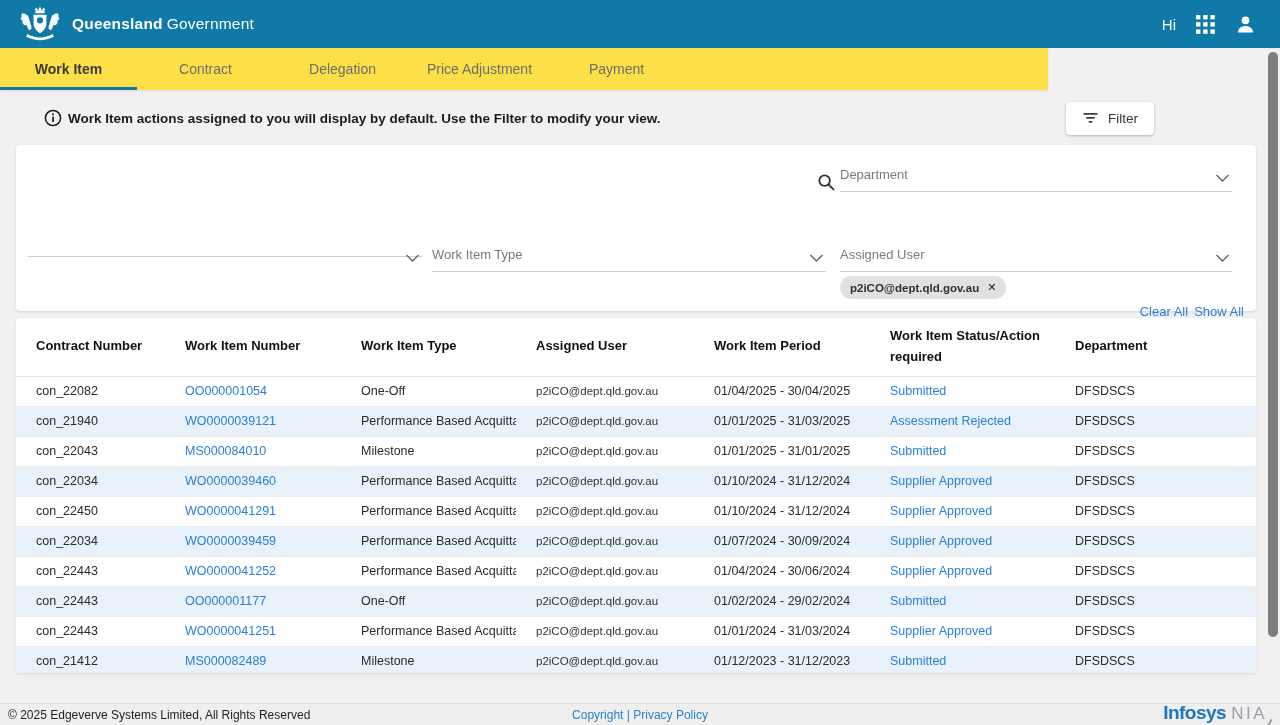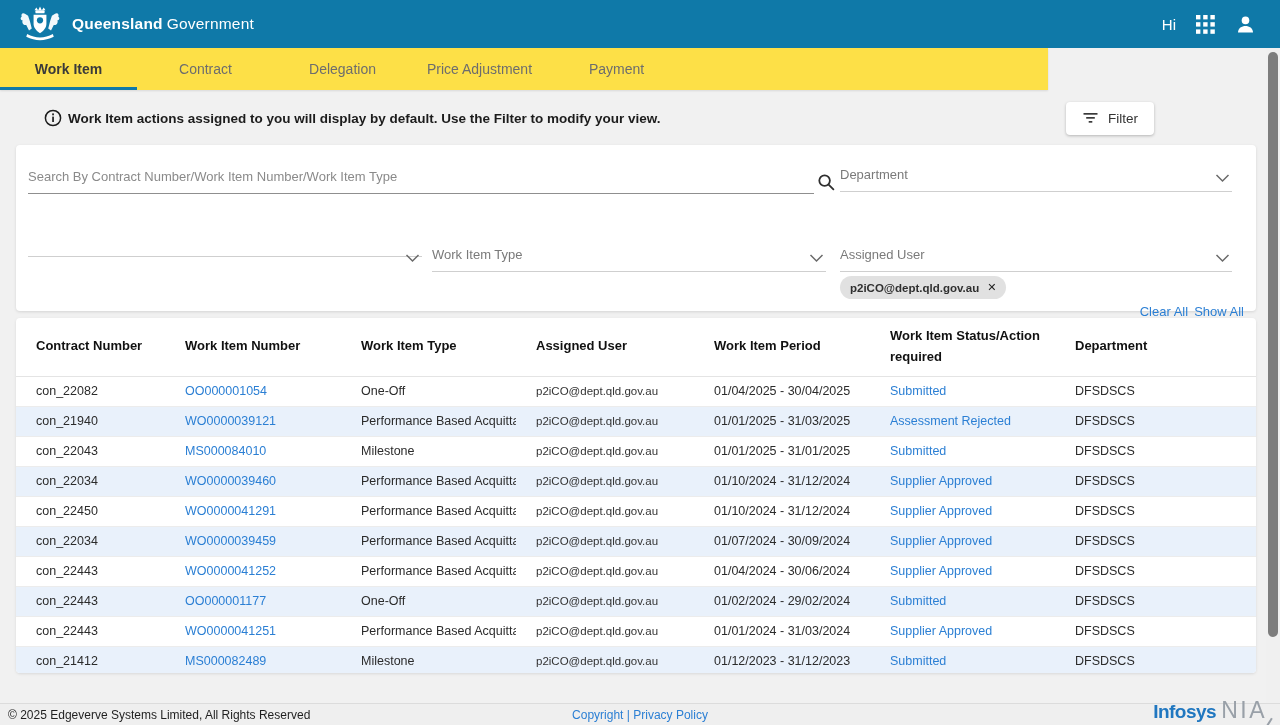--- a/index.html
+++ b/index.html
@@ -70,21 +70,21 @@
   col.c5{width:176px;} col.c6{width:185px;} col.c7{width:auto;}
 
   
   .app-footer { position:absolute; bottom:0; left:0; width:1280px; height:22px; background:#efefef;
     border-top:1px solid #dcdcdc; display:flex; align-items:center; padding:8px 8px; z-index:15; }
   .copyright-text { font-size:12px; color:#1f1f1f; }
   .footer-links { position:absolute; left:0; width:100%; text-align:center; font-size:12px; color:#2b7fd4; }
   .footer-links span.lnk { cursor:pointer; }
   .infosys-logo { position:absolute; right:4px; bottom:1px; z-index:30; display:flex; align-items:baseline; }
   .infosys-word { color:#2077c0; font-size:19px; font-weight:600; letter-spacing:-.5px; }
-  .nia-word { color:#99a0a8; font-size:23px; font-weight:400; letter-spacing:2.5px; margin-left:5px; }
+  .nia-word { color:#99a0a8; font-size:17px; font-weight:400; letter-spacing:2.5px; margin-left:5px; }
   .nia-tick { display:inline-block; width:9px; height:2px; background:#99a0a8;
     transform:rotate(-58deg); margin-left:0; position:relative; top:5px; left:-2px; }
 
   
   .scrollbar-track { position:absolute; top:48px; right:0; width:14px; bottom:22px; background:#f0f0f0; z-index:12; }
   .scrollbar-thumb { position:absolute; top:4px; left:2px; width:10px; height:585px; background:#7d7d7d; border-radius:6px; }
 </style>
 </head>
 <body>
 
@@ -152,23 +152,20 @@
         <rect x="1.5" y="2" width="14" height="1.7" fill="#3a3a3a"></rect>
         <rect x="4.2" y="6" width="8.6" height="1.7" fill="#3a3a3a"></rect>
         <rect x="6.7" y="10" width="3.6" height="1.7" fill="#3a3a3a"></rect>
       </svg>
     </span>
     <span>Filter</span>
   </button>
 </div>
 
 <div class="filter-card">
-  <div class="field search-field">
-    <input class="search-input" type="text" placeholder="Search By Contract Number/Work Item Number/Work Item Type" style="">
-  </div>
   <span class="search-icon-wrap">
     <svg width="19" height="19" viewBox="0 0 19 19" fill="none">
       <circle cx="7.6" cy="7.6" r="5.3" stroke="#2f2f2f" stroke-width="1.8"></circle>
       <line x1="11.6" y1="11.6" x2="16.4" y2="16.4" stroke="#2f2f2f" stroke-width="1.8" stroke-linecap="round"></line>
     </svg>
   </span>
 
   <div class="field dept-field">
     <div class="field-label">Department</div>
     <div class="field-underline"></div>

